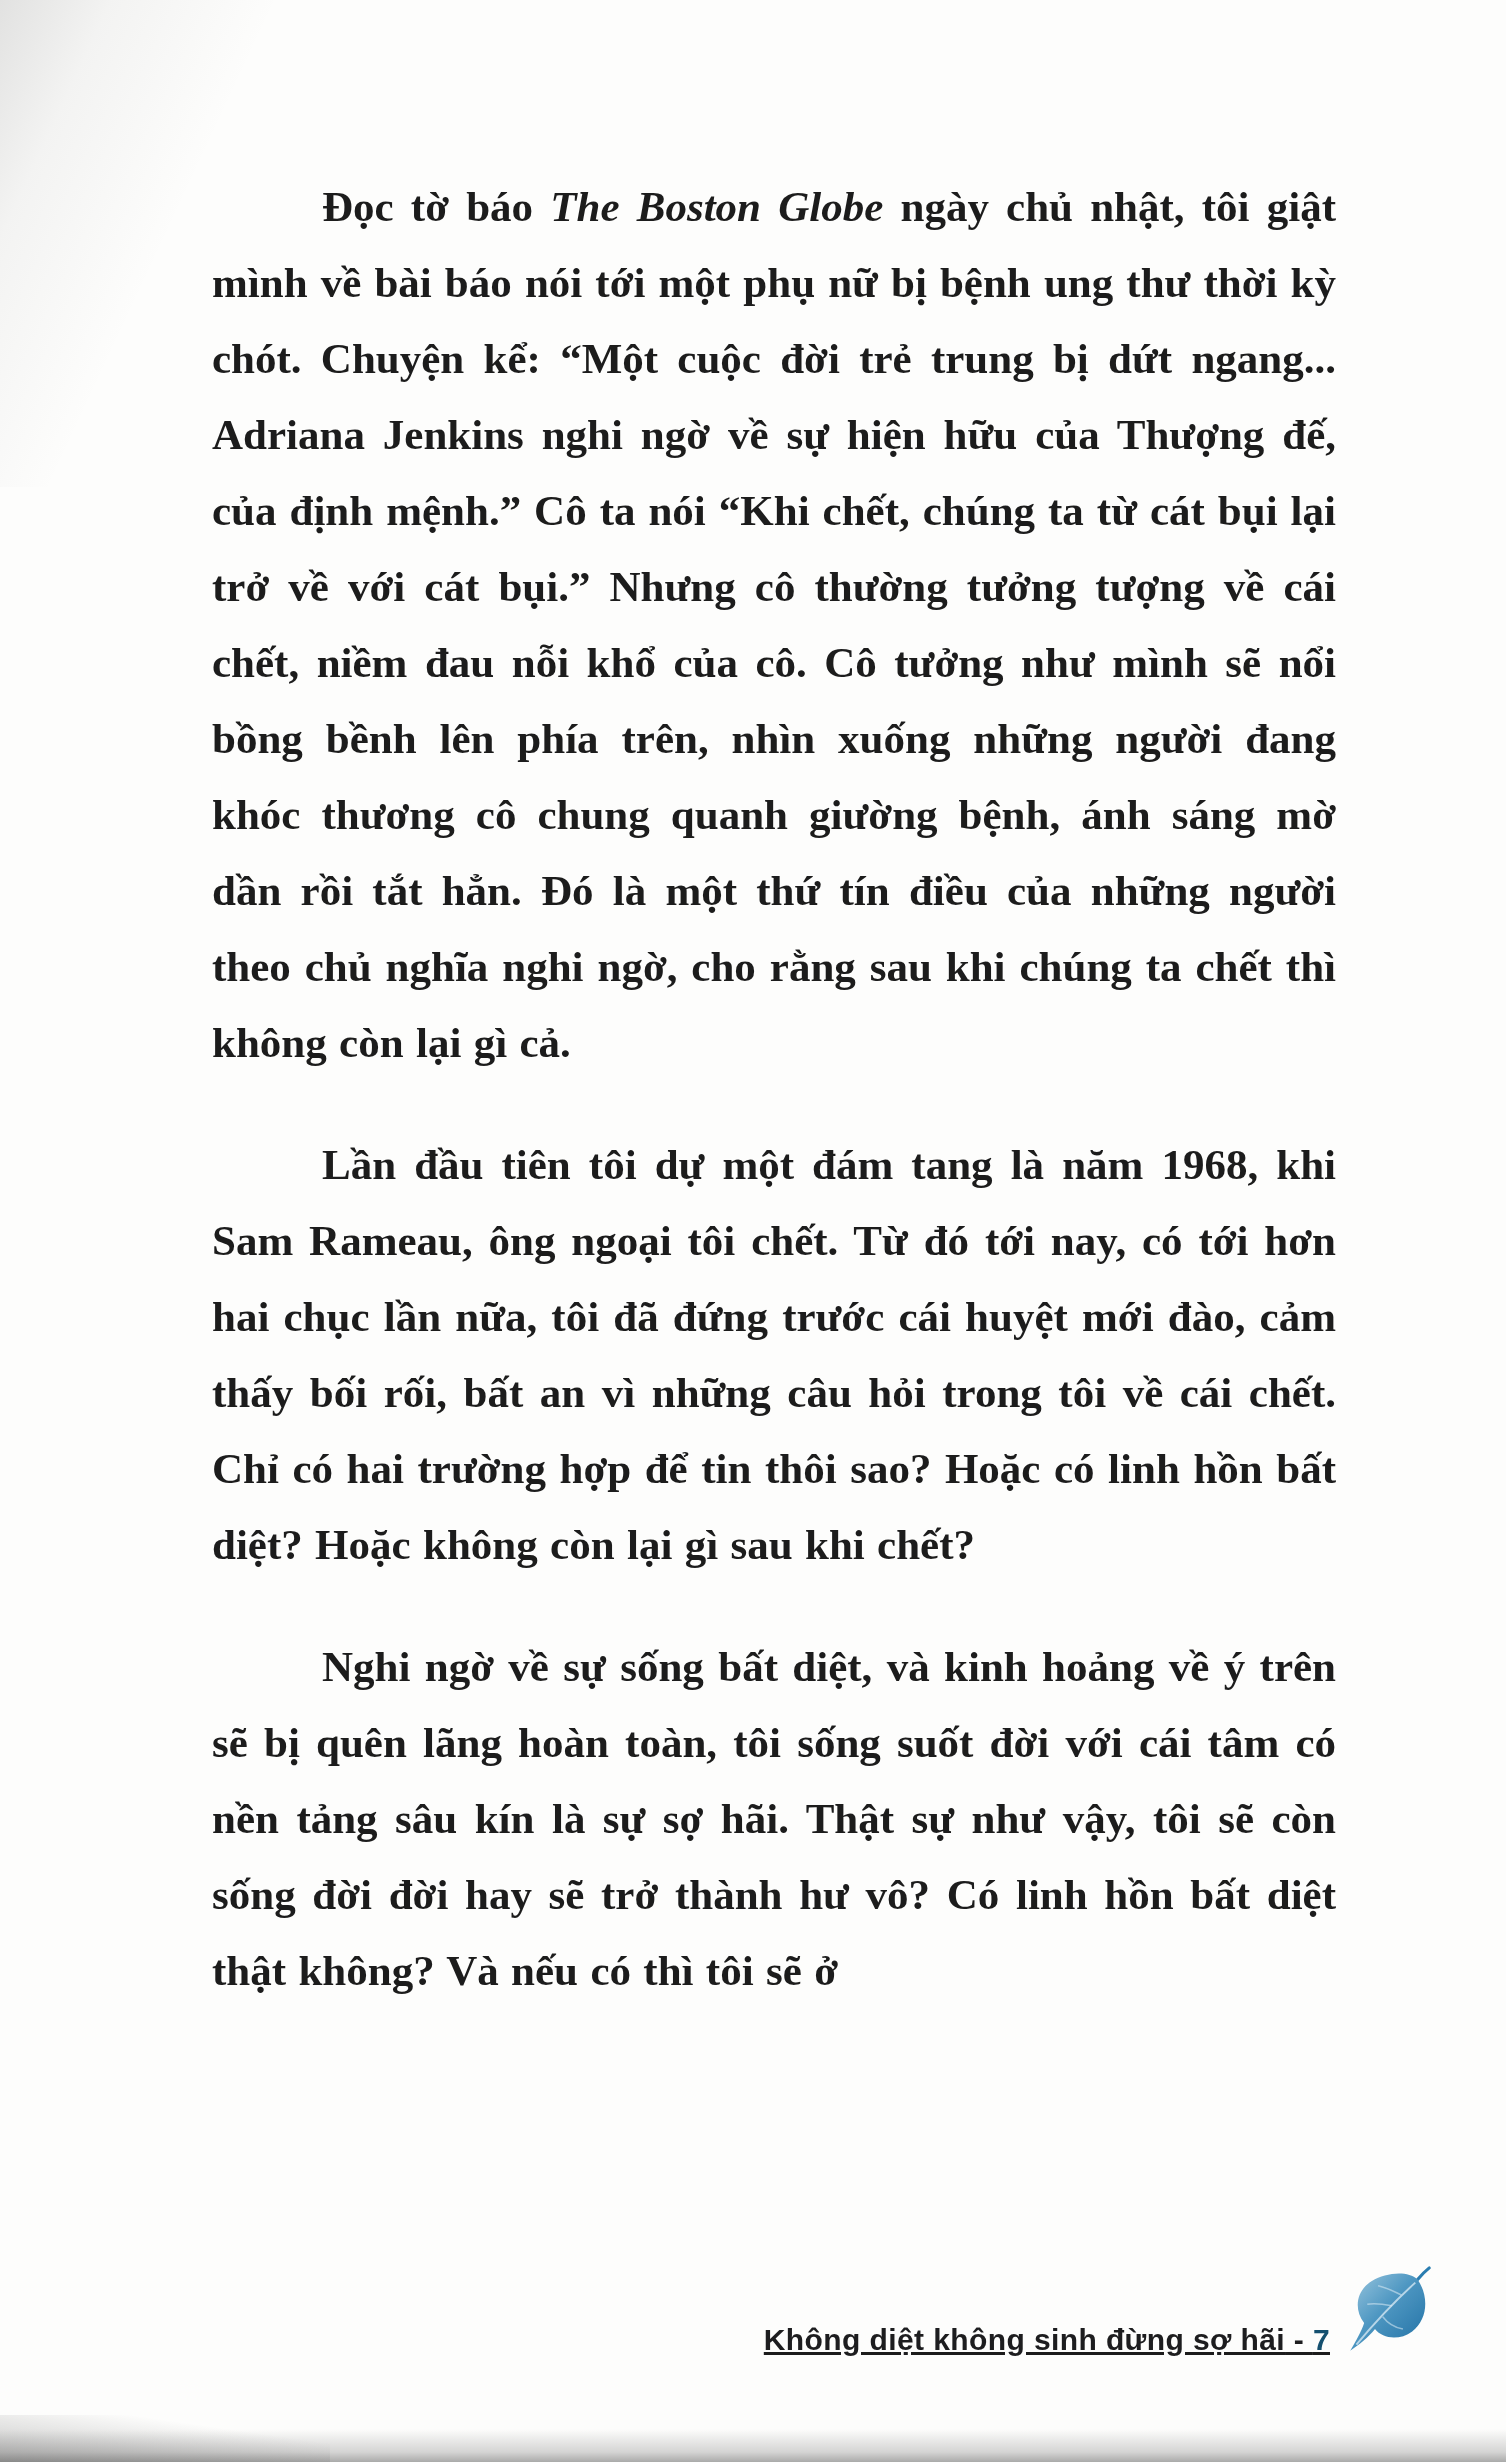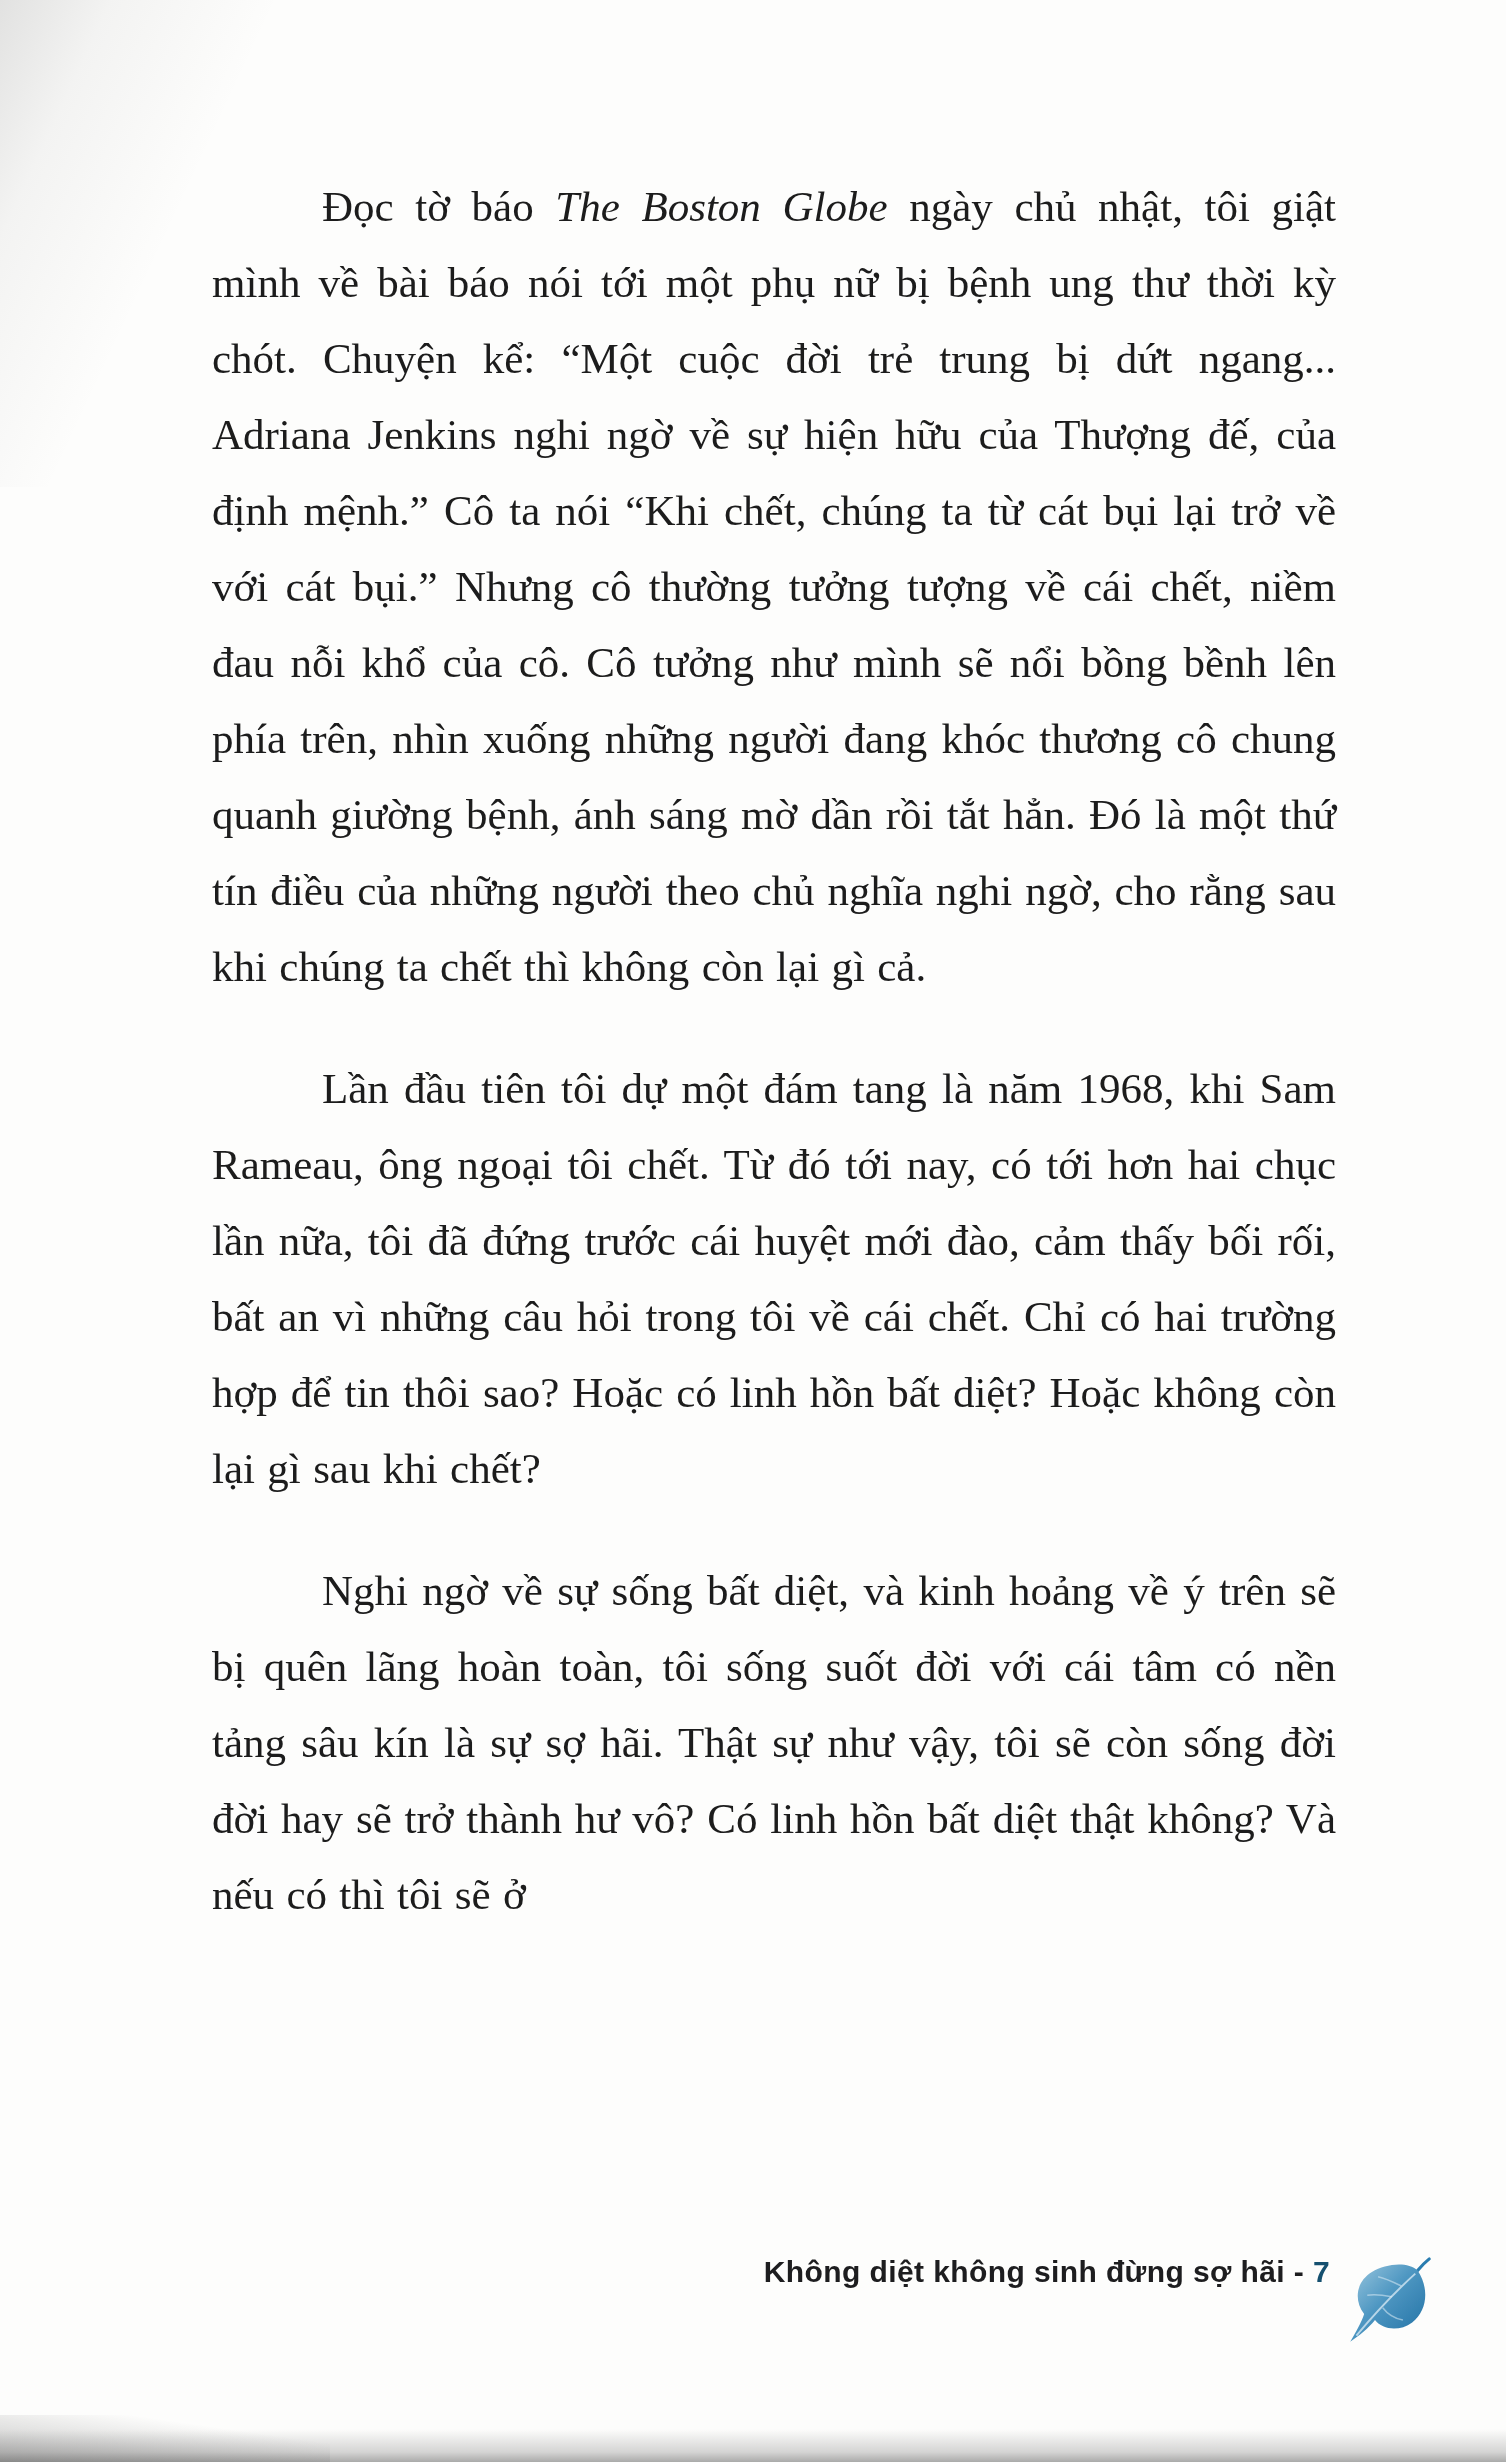--- a/index.html
+++ b/index.html
@@ -46,33 +46,35 @@
     right: 170px;
     top: 169px;
   }
   .para {
     margin: 0 0 46px 0;
     font-size: 43px;
     line-height: 76px;
     text-align: justify;
     text-indent: 110px;
     word-spacing: 1.6px;
+    font-weight: bold;
   }
   .para em {
     font-style: italic;
   }
 
   .footer {
     position: absolute;
     right: 69px;
     top: 2255px;
     height: 102px;
     display: flex;
-    align-items: flex-start;
+    align-items: flex-end;
     gap: 14px;
+    text-decoration: underline;
   }
   .footer-text {
     font-family: "Liberation Sans", "DejaVu Sans", sans-serif;
     font-weight: 700;
     font-size: 30px;
     color: #1d1d1f;
     letter-spacing: 0.4px;
     white-space: pre;
   }
   .footer-text .page-num {

